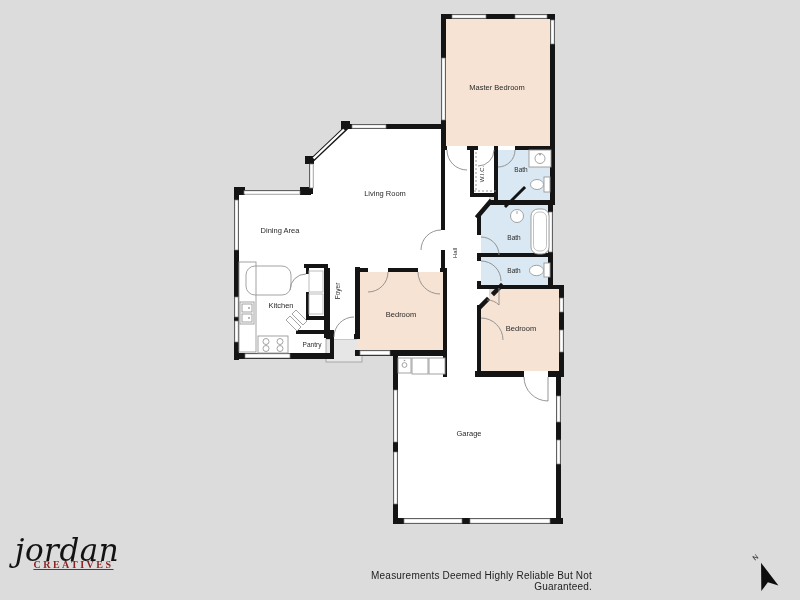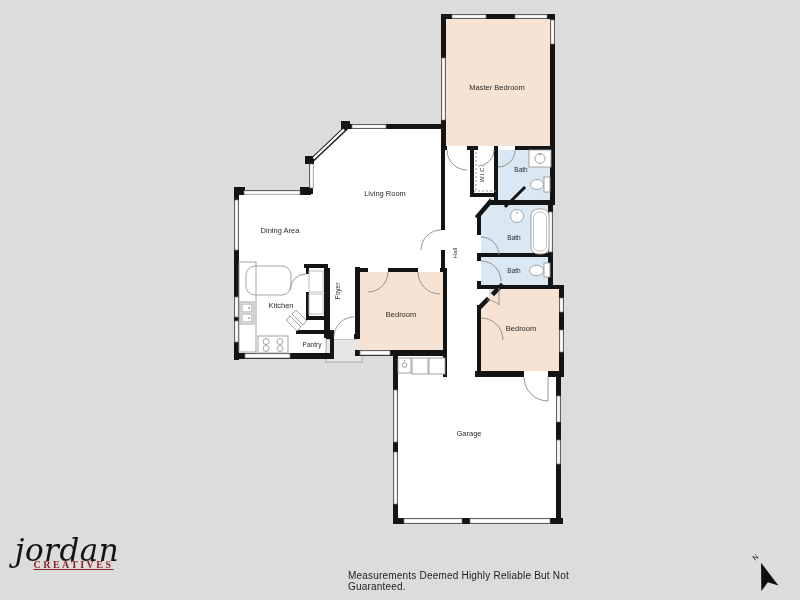--- a/index.html
+++ b/index.html
@@ -8,21 +8,21 @@
   .stage{position:absolute;left:0;top:0;width:800px;height:600px;}
   svg text{font-family:"Liberation Sans",sans-serif;fill:#2a2a2a;}
   .lbl{font-size:7.5px;}
   .lbl-sm{font-size:6.5px;}
   .lbl-xs{font-size:6px;}
   .n-lbl{font-size:7px;fill:#111;}
   .logo{position:absolute;left:2px;top:535px;width:130px;color:#131313;text-align:center;}
   .logo-script{font-family:"DejaVu Serif",serif;font-style:italic;font-size:31px;line-height:1;letter-spacing:0.5px;}
   .logo-sub{font-family:"Liberation Serif",serif;font-weight:bold;font-size:10px;
             letter-spacing:2.5px;margin-top:-7px;margin-left:13px;text-decoration:underline;}
-  .disclaimer{position:absolute;left:348px;top:570px;width:244px;text-align:left;
+  .disclaimer{position:absolute;left:348px;top:570px;width:244px;text-align:right;
               font-size:10px;color:#222;letter-spacing:0.2px;}
 </style>
 </head>
 <body>
 
 <div class="stage">
 <svg width="800" height="600" viewBox="0 0 800 600">
 
   <g>
     <polygon points="238,192 309,192 309,161 347,126 443,126 443,272 357,272 357,337 330,337 330,358 238,358" fill="#ffffff"></polygon>

